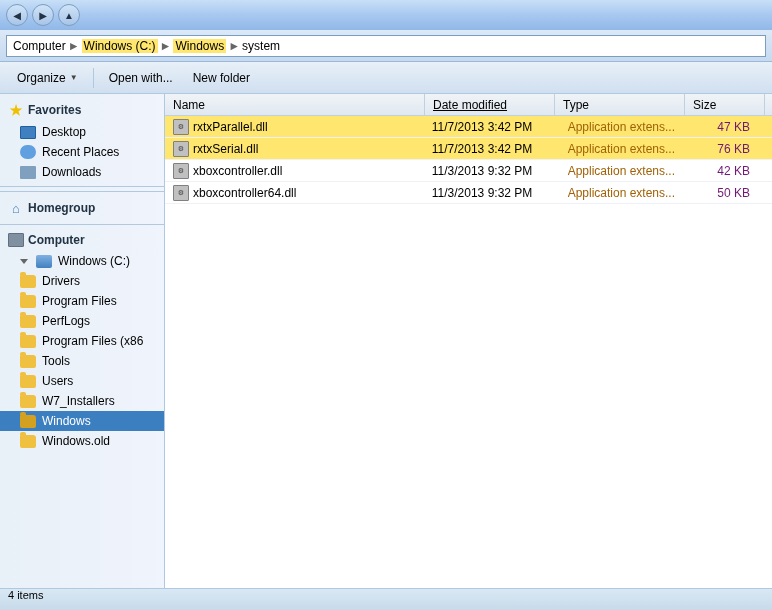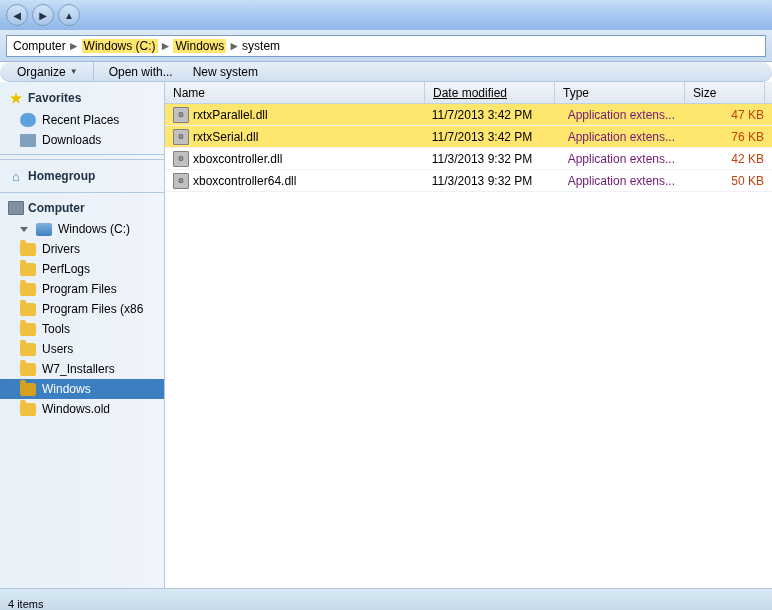--- a/index.html
+++ b/index.html
@@ -69,28 +69,27 @@
       color: #000;
       padding: 0 2px;
     }
     .address-path .sep {
       color: #666;
       margin: 0 2px;
     }
 
     
     .toolbar {
-      height: 20px;
+      height: 32px;
       background: linear-gradient(to bottom, #e8f0f8 0%, #d0dff0 100%);
       border-bottom: 1px solid #b0c8e0;
       display: flex;
       align-items: center;
       padding: 0 8px;
       gap: 2px;
-      border-radius: 10px;
     }
     .toolbar-btn {
       height: 24px;
       padding: 0 8px;
       border: 1px solid transparent;
       background: transparent;
       cursor: pointer;
       display: flex;
       align-items: center;
       gap: 4px;
@@ -375,22 +374,22 @@
     .file-name {
       width: 260px;
       padding: 0 8px;
       display: flex;
       align-items: center;
       gap: 4px;
       overflow: hidden;
       white-space: nowrap;
     }
     .file-date { width: 130px; padding: 0 8px; color: #000; }
-    .file-type { width: 130px; padding: 0 8px; color: #701a75; overflow: hidden; white-space: nowrap; }
-    .file-size { width: 80px; padding: 0 8px; color: #c2410c; text-align: right; }
+    .file-type { width: 130px; padding: 0 8px; color: #a16207; overflow: hidden; white-space: nowrap; }
+    .file-size { width: 80px; padding: 0 8px; color: #701a75; text-align: center; }
 
     .dll-icon {
       width: 16px;
       height: 16px;
       background: #c0c0c0;
       border: 1px solid #808080;
       display: flex;
       align-items: center;
       justify-content: center;
       font-size: 7px;
@@ -398,21 +397,21 @@
       flex-shrink: 0;
       border-radius: 1px;
     }
 
     
     .status-bar {
       height: 22px;
       background: linear-gradient(to bottom, #d8e8f4, #c8daea);
       border-top: 1px solid #b0c8e0;
       display: flex;
-      align-items: flex-end;
+      align-items: flex-start;
       padding: 0 8px;
       font-size: 11px;
       color: #000;
     }
 
     .sidebar-sep {
       height: 1px;
       background: #b0c8e0;
       margin: 4px 0;
     }
@@ -441,34 +440,38 @@
 <div class="toolbar">
   <button class="toolbar-btn">
     <span>Organize</span>
     <span class="dropdown-arrow">▼</span>
   </button>
   <div class="toolbar-sep"></div>
   <button class="toolbar-btn">
     <span>Open with...</span>
   </button>
   <button class="toolbar-btn">
-    <span>New system</span>
+    <span>New folder</span>
   </button>
 </div>
 
 <div class="main-content">
 
   <div class="sidebar">
 
     <div class="sidebar-section">
       <div class="sidebar-section-header">
         <span class="icon-star">★</span>
         <span>Favorites</span>
       </div>
       <div class="sidebar-item">
+        <span class="icon-desktop"></span>
+        <span>Desktop</span>
+      </div>
+      <div class="sidebar-item">
         <span class="icon-recent"></span>
         <span>Recent Places</span>
       </div>
       <div class="sidebar-item">
         <span class="icon-download"></span>
         <span>Downloads</span>
       </div>
     </div>
 
     <div class="sidebar-sep"></div>
@@ -494,25 +497,25 @@
         <div class="triangle open"></div>
         <span class="icon-drive"></span>
         <span>Windows (C:)</span>
       </div>
       <div class="sidebar-item">
         <span class="icon-folder"></span>
         <span>Drivers</span>
       </div>
       <div class="sidebar-item">
         <span class="icon-folder"></span>
+        <span>Program Files</span>
+      </div>
+      <div class="sidebar-item">
+        <span class="icon-folder"></span>
         <span>PerfLogs</span>
-      </div>
-      <div class="sidebar-item">
-        <span class="icon-folder"></span>
-        <span>Program Files</span>
       </div>
       <div class="sidebar-item">
         <span class="icon-folder"></span>
         <span>Program Files (x86</span>
       </div>
       <div class="sidebar-item">
         <span class="icon-folder"></span>
         <span>Tools</span>
       </div>
       <div class="sidebar-item">

